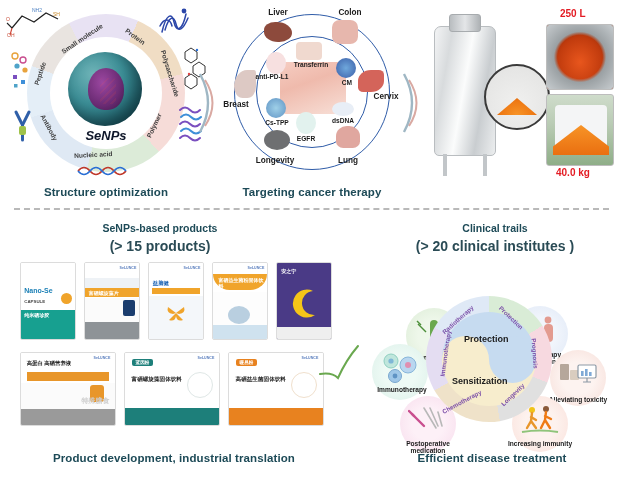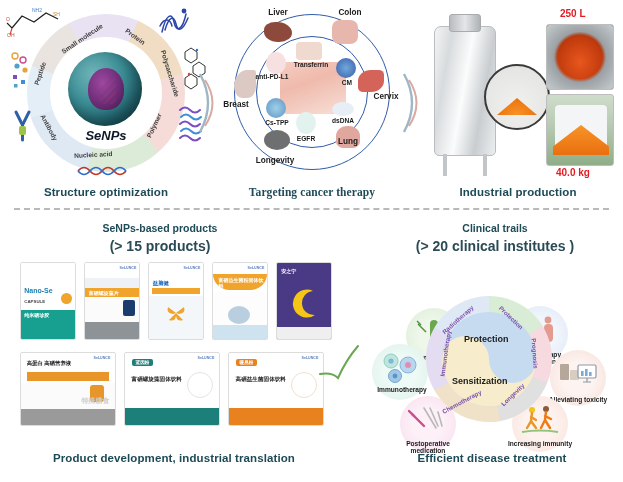--- a/index.html
+++ b/index.html
@@ -322,32 +322,32 @@
     <div class="blob" style="left:84px; top:38px; width:26px; height:18px; background:#f0d9cf; border-radius:4px;"></div>
     <div class="blob" style="left:124px; top:54px; width:20px; height:20px; background:radial-gradient(circle,#6fa8dc,#3b5ea8);"></div>
     <div class="blob" style="left:120px; top:98px; width:22px; height:14px; background:#e8eef6; border-radius:50%;"></div>
     <div class="blob" style="left:84px; top:108px; width:20px; height:22px; background:#e2f2ee; border-radius:50%;"></div>
     <div class="blob" style="left:54px; top:94px; width:20px; height:20px; background:radial-gradient(circle,#9fd0e8,#5f93c4); border-radius:50%;"></div>
     <div class="blob" style="left:54px; top:48px; width:20px; height:22px; background:#f7e0e0; border-radius:50%;"></div>
 
     <div class="organ-lab" style="left:42px; top:4px; width:48px;">Liver</div>
     <div class="organ-lab" style="left:114px; top:4px; width:48px;">Colon</div>
     <div class="organ-lab" style="left:150px; top:88px; width:48px;">Cervix</div>
-    <div class="organ-lab" style="left:114px; top:133px; width:44px;">Lung</div>
+    <div class="organ-lab" style="left:114px; top:152px; width:44px;">Lung</div>
     <div class="organ-lab" style="left:36px; top:152px; width:54px;">Longevity</div>
     <div class="organ-lab" style="left:0; top:96px; width:48px;">Breast</div>
 
     <div class="inner-lab" style="left:72px; top:58px; width:54px;">Transferrin</div>
     <div class="inner-lab" style="left:122px; top:76px; width:26px;">CM</div>
     <div class="inner-lab" style="left:112px; top:114px; width:38px;">dsDNA</div>
     <div class="inner-lab" style="left:76px; top:132px; width:36px;">EGFR</div>
     <div class="inner-lab" style="left:44px; top:116px; width:42px;">Cs-TPP</div>
     <div class="inner-lab" style="left:40px; top:70px; width:40px;">anti-PD-L1</div>
 
-    <div class="caption" style="left:0; top:182px; width:200px;font-family:Liberation Serif, serif;">Targeting cancer therapy</div>
+    <div class="caption" style="left:0; top:182px; width:200px;">Targeting cancer therapy</div>
   </div>
 
   <div class="arrow-teal" style="left:400px; top:68px;">
     <svg width="30" height="70" viewBox="0 0 30 70">
       <path d="M4 6 Q20 35 4 64" stroke="#9fb7c4" stroke-width="2.4" fill="none"></path>
       <path d="M9 12 Q24 35 9 58" stroke="#d9a9a2" stroke-width="2" fill="none"></path>
     </svg>
   </div>
 
   <div id="p3">
@@ -363,21 +363,20 @@
     <div class="magnifier">
       <div class="powder-pile"></div>
     </div>
 
     <div class="ph-top"></div>
     <div class="ph-bot"></div>
 
     <div class="vol-lab" style="left:142px; top:4px;">250 L</div>
     <div class="vol-lab" style="left:138px; top:163px;">40.0 kg</div>
 
-    <div class="caption" style="left:0; top:182px; width:200px;">Industrial production</div>
   </div>
 
   <div class="divider"></div>
 
   <div class="sub-title" style="left:50px; top:222px; width:220px;">SeNPs-based products</div>
   <div class="sub-note" style="left:50px; top:238px; width:220px;">(&gt; 15 products)</div>
 
   <div class="prod" style="left:20px; top:262px; width:56px; height:78px;">
     <div class="hdr" style="background:#ffffff;"></div>
     <div style="position:absolute;left:0;right:0;top:16%;height:34%;background:#ffffff;"></div>

